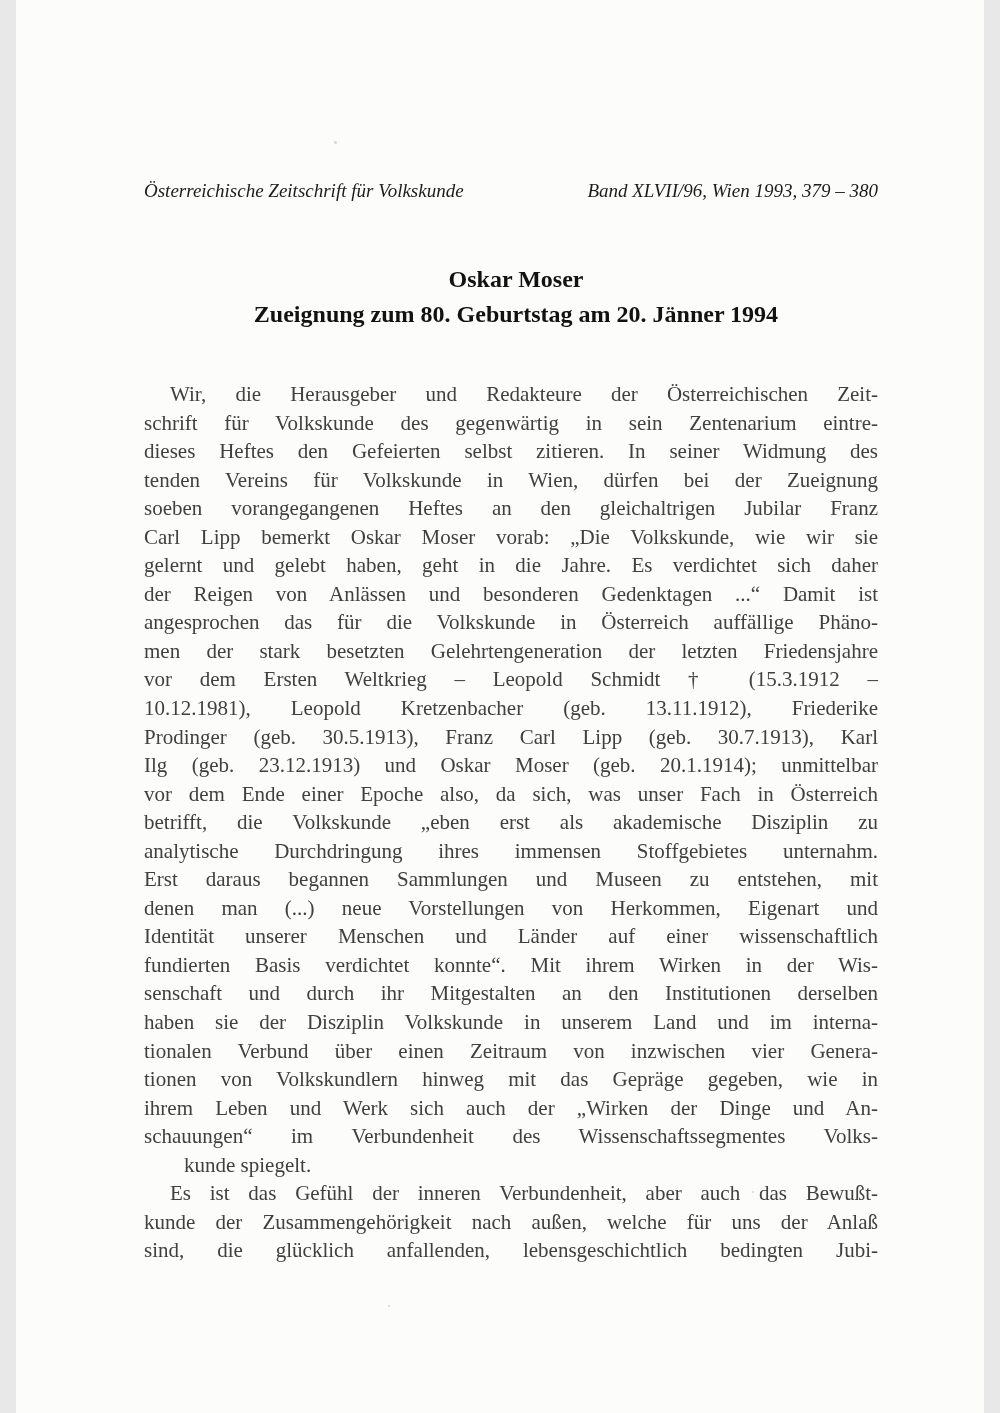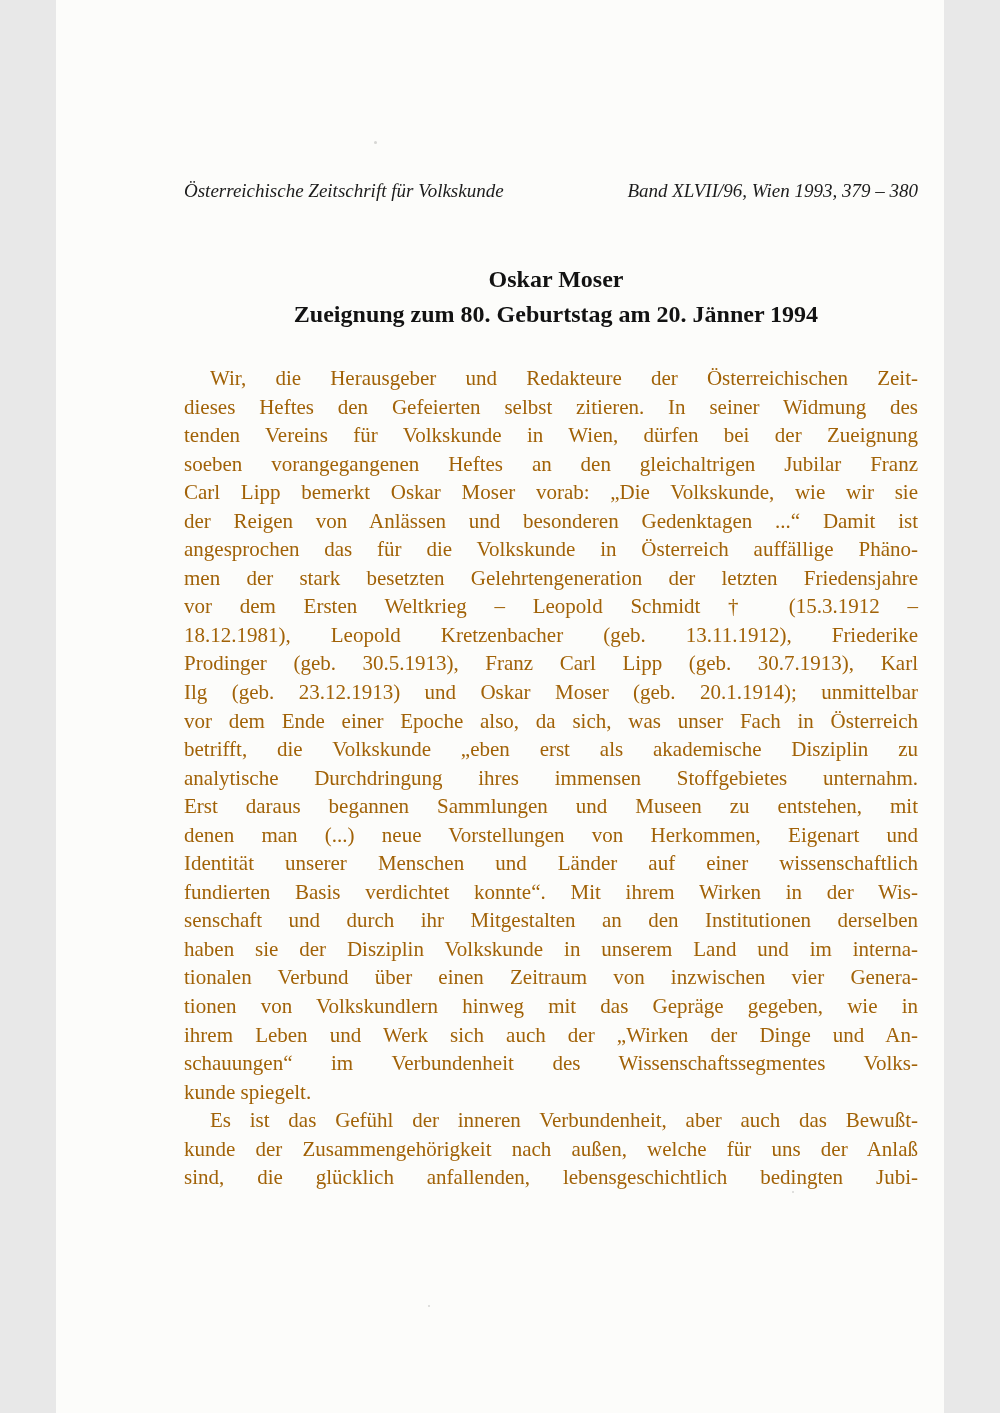--- a/index.html
+++ b/index.html
@@ -2,27 +2,28 @@
 <html lang="de" style="--paper: #fcfcfa; --ink: #1a1a1a;"><head>
 <meta charset="utf-8">
 <style>
   :root {
     --paper: #fcfcfa;
     --ink: #1a1a1a;
   }
   html, body { margin: 0; padding: 0; background: #e8e8e8; }
   .page {
     position: relative;
-    width: 888px;
+    width: 960px;
     height: 1413px;
     margin: 0 auto;
     background: var(--paper);
     overflow: hidden;
     font-family: "Liberation Serif", serif;
     color: var(--ink);
+    padding-left: 8px;
   }
   
   .running-head {
     position: absolute;
     top: 180px;
     left: 128px;
     width: 734px;
     display: flex;
     justify-content: space-between;
     font-style: italic;
@@ -40,32 +41,32 @@
     text-align: center;
     font-size: 24px;
     font-weight: bold;
     line-height: 35px;
     color: #121212;
   }
   .article-title span { display: block; }
   
   .article-body {
     position: absolute;
-    top: 364px;
+    top: 380px;
     left: 128px;
     width: 734px;
     font-size: 21px;
     line-height: 28.55px;
-    color: #a16207;
+    color: #404040;
   }
   .line {
     text-align: justify;
     text-align-last: justify;
   }
-  .line.nojust { text-align-last: left; }
+  .line.nojust { text-align-last: left; margin-left: 40px; }
   .line.indent { text-indent: 26px; }
   
   .speck {
     position: absolute;
     background: #b8b8b4;
     border-radius: 50%;
     width: 3px; height: 3px;
     opacity: .55;
   }
   .speck.s1 { left: 318px; top: 141px; }
@@ -82,29 +83,31 @@
     <span>Band XLVII/96, Wien 1993, 379 – 380</span>
   </div>
 
   <h1 class="article-title">
     <span>Oskar Moser</span>
     <span>Zueignung zum 80. Geburtstag am 20. Jänner 1994</span>
   </h1>
 
   <div class="article-body">
       <div class="line indent">Wir, die Herausgeber und Redakteure der Österreichischen Zeit-</div>
+      <div class="line">schrift für Volkskunde des gegenwärtig in sein Zentenarium eintre-</div>
       <div class="line">dieses Heftes den Gefeierten selbst zitieren. In seiner Widmung des</div>
       <div class="line">tenden Vereins für Volkskunde in Wien, dürfen bei der Zueignung</div>
       <div class="line">soeben vorangegangenen Heftes an den gleichaltrigen Jubilar Franz</div>
       <div class="line">Carl Lipp bemerkt Oskar Moser vorab: „Die Volkskunde, wie wir sie</div>
+      <div class="line">gelernt und gelebt haben, geht in die Jahre. Es verdichtet sich daher</div>
       <div class="line">der Reigen von Anlässen und besonderen Gedenktagen ...“ Damit ist</div>
       <div class="line">angesprochen das für die Volkskunde in Österreich auffällige Phäno-</div>
       <div class="line">men der stark besetzten Gelehrtengeneration der letzten Friedensjahre</div>
       <div class="line">vor dem Ersten Weltkrieg – Leopold Schmidt † (15.3.1912 –</div>
-      <div class="line">18.12.1981), Leopold Kretzenbacher (geb. 13.11.1912), Friederike</div>
+      <div class="line">10.12.1981), Leopold Kretzenbacher (geb. 13.11.1912), Friederike</div>
       <div class="line">Prodinger (geb. 30.5.1913), Franz Carl Lipp (geb. 30.7.1913), Karl</div>
       <div class="line">Ilg (geb. 23.12.1913) und Oskar Moser (geb. 20.1.1914); unmittelbar</div>
       <div class="line">vor dem Ende einer Epoche also, da sich, was unser Fach in Österreich</div>
       <div class="line">betrifft, die Volkskunde „eben erst als akademische Disziplin zu</div>
       <div class="line">analytische Durchdringung ihres immensen Stoffgebietes unternahm.</div>
       <div class="line">Erst daraus begannen Sammlungen und Museen zu entstehen, mit</div>
       <div class="line">denen man (...) neue Vorstellungen von Herkommen, Eigenart und</div>
       <div class="line">Identität unserer Menschen und Länder auf einer wissenschaftlich</div>
       <div class="line">fundierten Basis verdichtet konnte“. Mit ihrem Wirken in der Wis-</div>
       <div class="line">senschaft und durch ihr Mitgestalten an den Institutionen derselben</div>

